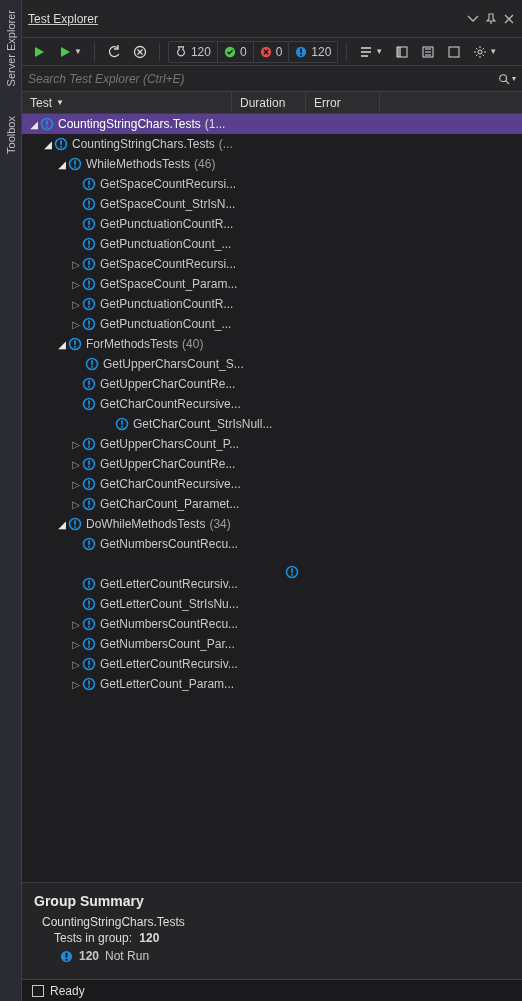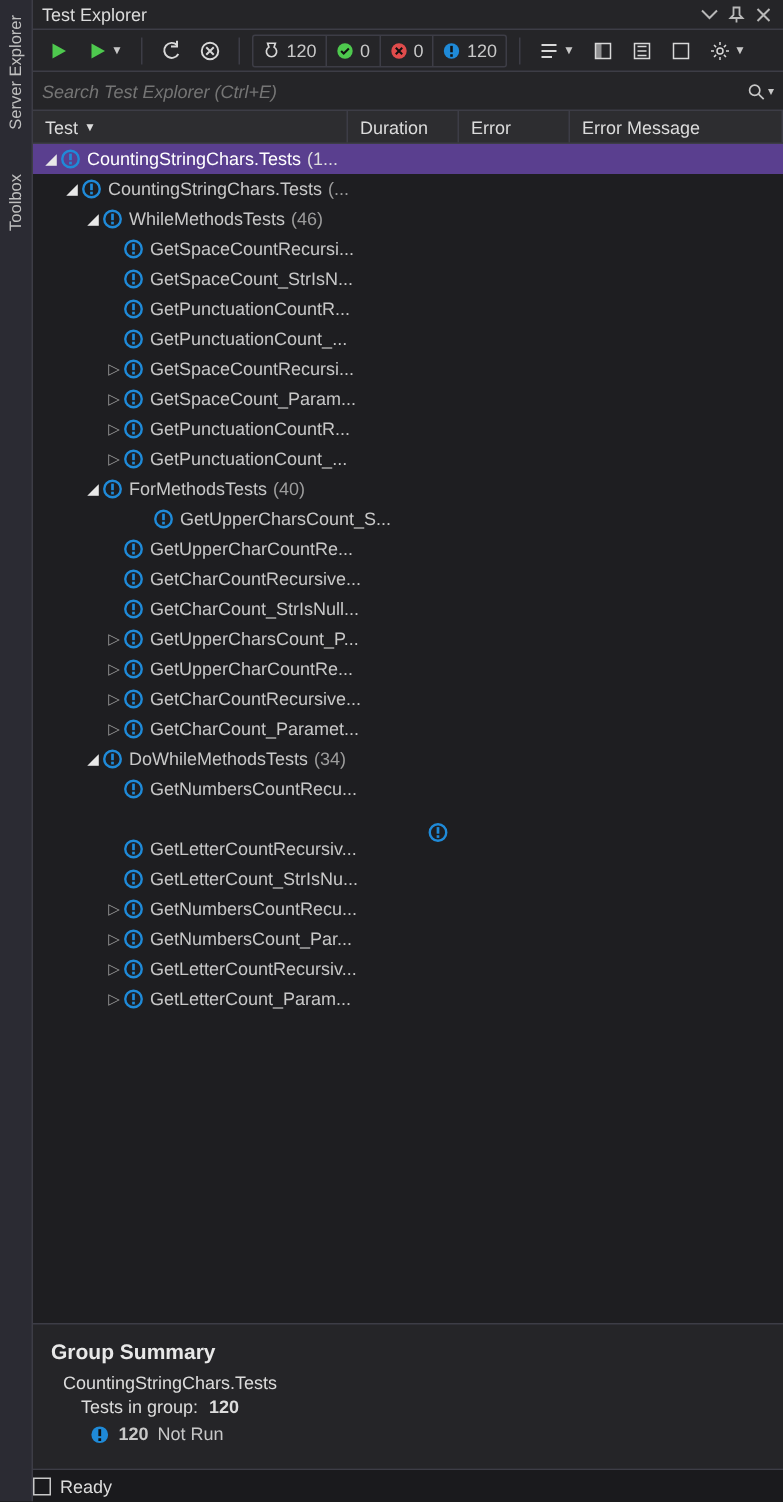--- a/index.html
+++ b/index.html
@@ -7,21 +7,21 @@
 
   .app { display: flex; width: 522px; height: 1001px; background: #1a1a1d; }
 
   
   .left-rail { width: 22px; background: #2b2b33; display: flex; flex-direction: column; align-items: center; padding-top: 4px; gap: 18px; border-right: 1px solid #3d3d46; }
   .left-rail .vtab { writing-mode: vertical-rl; transform: rotate(180deg); font-size: 11px; color: #c0c0c0; padding: 6px 2px; cursor: pointer; }
 
   .main { flex: 1; display: flex; flex-direction: column; min-width: 0; }
 
   
-  .titlebar { height: 20px; display: flex; align-items: center; padding: 0 6px; background: #252528; border-bottom: 1px solid #3d3d46; gap: 4px; }
+  .titlebar { height: 38px; display: flex; align-items: center; padding: 0 6px; background: #252528; border-bottom: 1px solid #3d3d46; gap: 4px; text-decoration: underline; }
   .titlebar .title { flex: 1; font-size: 12px; color: #dcdcdc; }
   .titlebar .win-icons { display: flex; gap: 4px; align-items: center; }
   .titlebar .icon-btn { width: 14px; height: 14px; display: inline-flex; align-items: center; justify-content: center; cursor: pointer; color:#b8b8b8;}
   .titlebar .icon-btn svg { width: 12px; height: 12px; }
 
   
   .toolbar { height: 28px; display: flex; align-items: center; padding: 0 6px; background: #252528; border-bottom: 1px solid #3d3d46; gap: 4px; }
   .toolbar .sep { width: 1px; height: 18px; background: #3d3d46; margin: 0 4px; }
   .toolbar .btn { display: inline-flex; align-items: center; justify-content: center; height: 22px; padding: 0 4px; cursor: pointer; border-radius: 2px; }
   .toolbar .btn svg { width: 14px; height: 14px; }
@@ -66,21 +66,21 @@
 
   
   .summary { border-top: 1px solid #3d3d46; padding: 10px 12px 16px; background: #252528; }
   .summary h3 { font-size: 14px; font-weight: 700; color: #e8e8e8; margin-bottom: 6px; }
   .summary .line { font-size: 12px; margin: 2px 0 2px 8px; color: #dcdcdc; }
   .summary .sub { margin-left: 20px; }
   .summary .outcome-line { display: flex; align-items: center; margin-left: 26px; margin-top: 4px; gap: 6px; font-family: Consolas, monospace; font-size: 12px;}
   .summary .outcome-line .num { font-weight: 700; }
 
   
-  .status { height: 22px; display: flex; align-items: center; padding: 0 0; background: #1a1a1d; border-top: 1px solid #3d3d46; color: #dcdcdc; font-size: 12px; gap: 6px;}
+  .status { height: 22px; display: flex; align-items: center; padding: 0 10px; background: #1a1a1d; border-top: 1px solid #3d3d46; color: #dcdcdc; font-size: 12px; gap: 6px;}
   .status .box { width:12px; height:12px; border:1px solid #c8c8c8;}
 </style>
 </head>
 <body>
 
 <div class="app">
   <div class="left-rail">
     <div class="vtab">Server Explorer</div>
     <div class="vtab">Toolbox</div>
   </div>
@@ -210,21 +210,20 @@
         </span>
     </div>
 
     <div class="cols">
       <div class="col col-test">
           <span>Test</span>
           <span class="tri">▼</span>
         </div>
       <div class="col col-dur">Duration</div>
       <div class="col col-traits">Error</div>
-      <div class="col col-err">Error Message</div>
     </div>
 
     <div class="tree-scroll" id="tree">
         <div class="row selected" style="padding-left: 6px;">
           <span class="expander " style="color: rgb(232, 232, 232);">◢</span>
           <span class="test-icon">
             <svg width="14" height="14" viewBox="0 0 14 14">
               <circle cx="7" cy="7" r="5.5" fill="none" stroke="#1f8ad8" stroke-width="1.6"></circle>
               <rect x="6.1" y="3.4" width="1.8" height="4.4" fill="#1f8ad8"></rect>
               <rect x="6.1" y="8.8" width="1.8" height="1.8" fill="#1f8ad8"></rect>
@@ -350,21 +349,21 @@
           <span class="test-icon">
             <svg width="14" height="14" viewBox="0 0 14 14">
               <circle cx="7" cy="7" r="5.5" fill="none" stroke="#1f8ad8" stroke-width="1.6"></circle>
               <rect x="6.1" y="3.4" width="1.8" height="4.4" fill="#1f8ad8"></rect>
               <rect x="6.1" y="8.8" width="1.8" height="1.8" fill="#1f8ad8"></rect>
             </svg>
           </span>
           <span class="label">ForMethodsTests</span>
           <span class="count"> (40)</span>
         </div>
-        <div class="row" style="padding-left: 68px;">
+        <div class="row" style="padding-left: 51px;">
           <span class="expander none">▷</span>
           <span class="test-icon">
             <svg width="14" height="14" viewBox="0 0 14 14">
               <circle cx="7" cy="7" r="5.5" fill="none" stroke="#1f8ad8" stroke-width="1.6"></circle>
               <rect x="6.1" y="3.4" width="1.8" height="4.4" fill="#1f8ad8"></rect>
               <rect x="6.1" y="8.8" width="1.8" height="1.8" fill="#1f8ad8"></rect>
             </svg>
           </span>
           <span class="label">GetUpperCharsCount_S...</span>
         </div>
@@ -383,21 +382,21 @@
           <span class="expander none">▷</span>
           <span class="test-icon">
             <svg width="14" height="14" viewBox="0 0 14 14">
               <circle cx="7" cy="7" r="5.5" fill="none" stroke="#1f8ad8" stroke-width="1.6"></circle>
               <rect x="6.1" y="3.4" width="1.8" height="4.4" fill="#1f8ad8"></rect>
               <rect x="6.1" y="8.8" width="1.8" height="1.8" fill="#1f8ad8"></rect>
             </svg>
           </span>
           <span class="label">GetCharCountRecursive...</span>
         </div>
-        <div class="row" style="padding-left: 48px;">
+        <div class="row" style="padding-left: 48px; margin-left: 33px;">
           <span class="expander none">▷</span>
           <span class="test-icon">
             <svg width="14" height="14" viewBox="0 0 14 14">
               <circle cx="7" cy="7" r="5.5" fill="none" stroke="#1f8ad8" stroke-width="1.6"></circle>
               <rect x="6.1" y="3.4" width="1.8" height="4.4" fill="#1f8ad8"></rect>
               <rect x="6.1" y="8.8" width="1.8" height="1.8" fill="#1f8ad8"></rect>
             </svg>
           </span>
           <span class="label">GetCharCount_StrIsNull...</span>
         </div>

